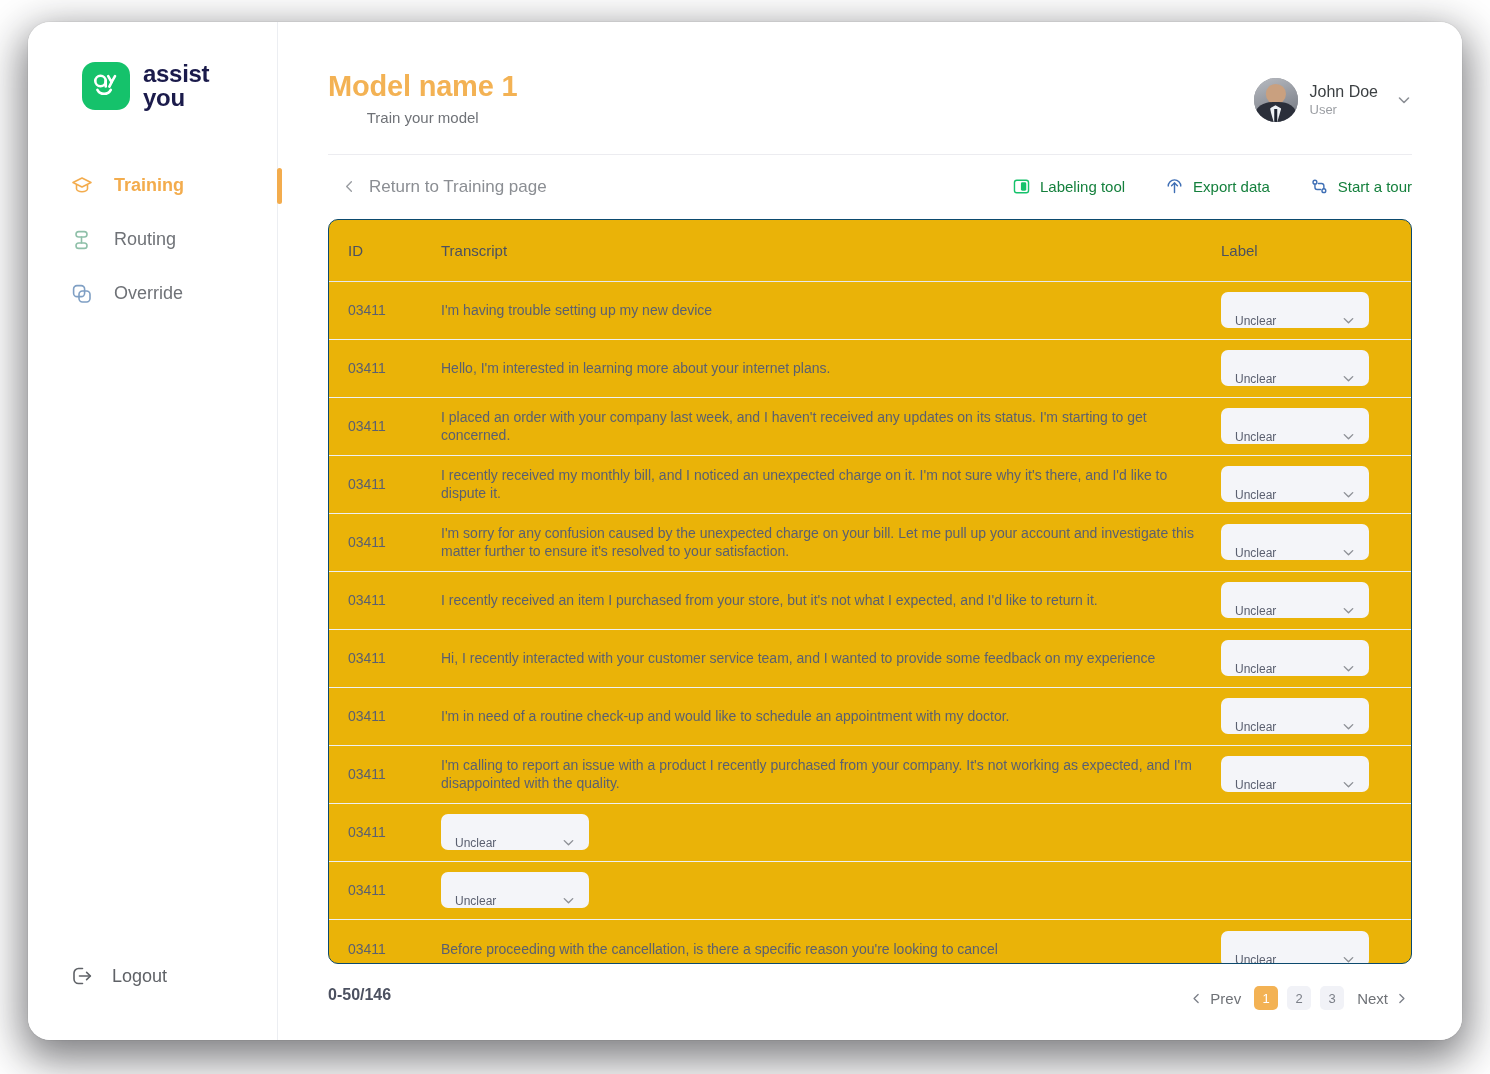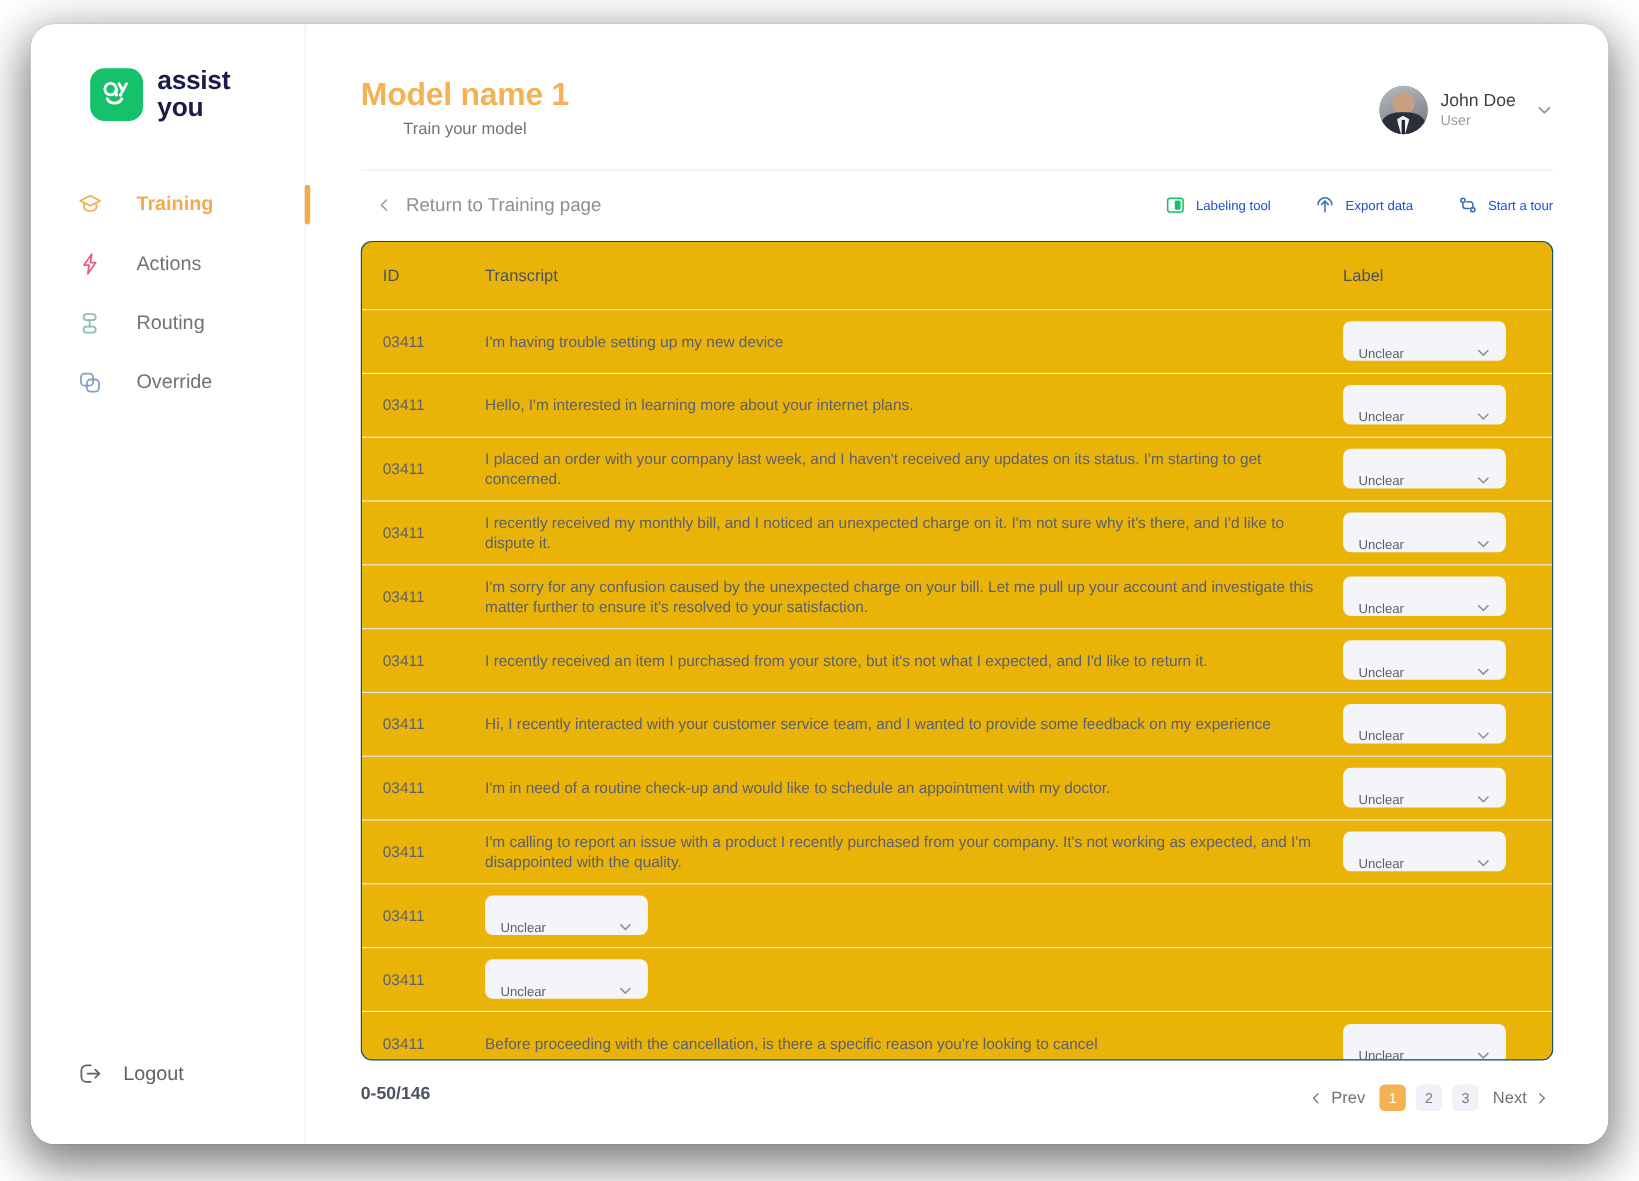--- a/index.html
+++ b/index.html
@@ -51,21 +51,21 @@
     letter-spacing: -0.3px;
   }
   .nav {
     margin-top: 48px;
     display: flex;
     flex-direction: column;
   }
   .nav-item {
     display: flex;
     align-items: center;
-    gap: 30px;
+    gap: 20px;
     height: 54px;
     padding-left: 42px;
     cursor: pointer;
     position: relative;
   }
   .nav-icon { width: 24px; height: 24px; display:block; flex: 0 0 24px; }
   .nav-label {
     font-size: 18px;
     color: #6f7277;
   }
@@ -159,22 +159,22 @@
     cursor: pointer;
     font-size: 17px;
     color: #8b8e93;
   }
   .tool-actions { display: flex; align-items: center; gap: 40px; }
   .tool-btn {
     display: flex;
     align-items: center;
     gap: 9px;
     cursor: pointer;
-    font-size: 12px;
-    color: #1d4ed8;
+    font-size: 15px;
+    color: #15803d;
   }
 
   
   .table-card {
     margin: 22px 50px 0 50px;
     border: 1px solid #0c4a6e;
     border-radius: 10px;
     overflow: hidden;
     flex: 1 1 auto;
     min-height: 0;
@@ -292,28 +292,20 @@
         <span class="nav-icon">
           <svg width="24" height="24" viewBox="0 0 24 24" fill="none" stroke="#f3ac4d" stroke-width="1.6" stroke-linejoin="round">
             <path d="M12 4 L21 8.5 L12 13 L3 8.5 Z"></path>
             <path d="M6.5 10.6 v4.2 c0 1.6 2.5 2.9 5.5 2.9 s5.5-1.3 5.5-2.9 v-4.2"></path>
           </svg>
         </span>
         <span class="nav-label">Training</span>
         <span class="active-bar"></span>
       </div>
 
-      <div class="nav-item">
-        <span class="nav-icon">
-          <svg width="24" height="24" viewBox="0 0 24 24" fill="none" stroke="#e8607f" stroke-width="1.6" stroke-linejoin="round" stroke-linecap="round">
-            <path d="M13.4 3 L6.4 13 h4.6 L9.8 21 l7.2-10.3 h-4.8 Z"></path>
-          </svg>
-        </span>
-        <span class="nav-label">Actions</span>
-      </div>
 
       <div class="nav-item">
         <span class="nav-icon">
           <svg width="24" height="24" viewBox="0 0 24 24" fill="none" stroke="#8fc0a9" stroke-width="1.6">
             <rect x="6" y="3.6" width="11" height="5.4" rx="2.7"></rect>
             <rect x="6" y="15" width="11" height="5.4" rx="2.7"></rect>
             <line x1="11.5" y1="9" x2="11.5" y2="15" stroke-linecap="round"></line>
           </svg>
         </span>
         <span class="nav-label">Routing</span>

